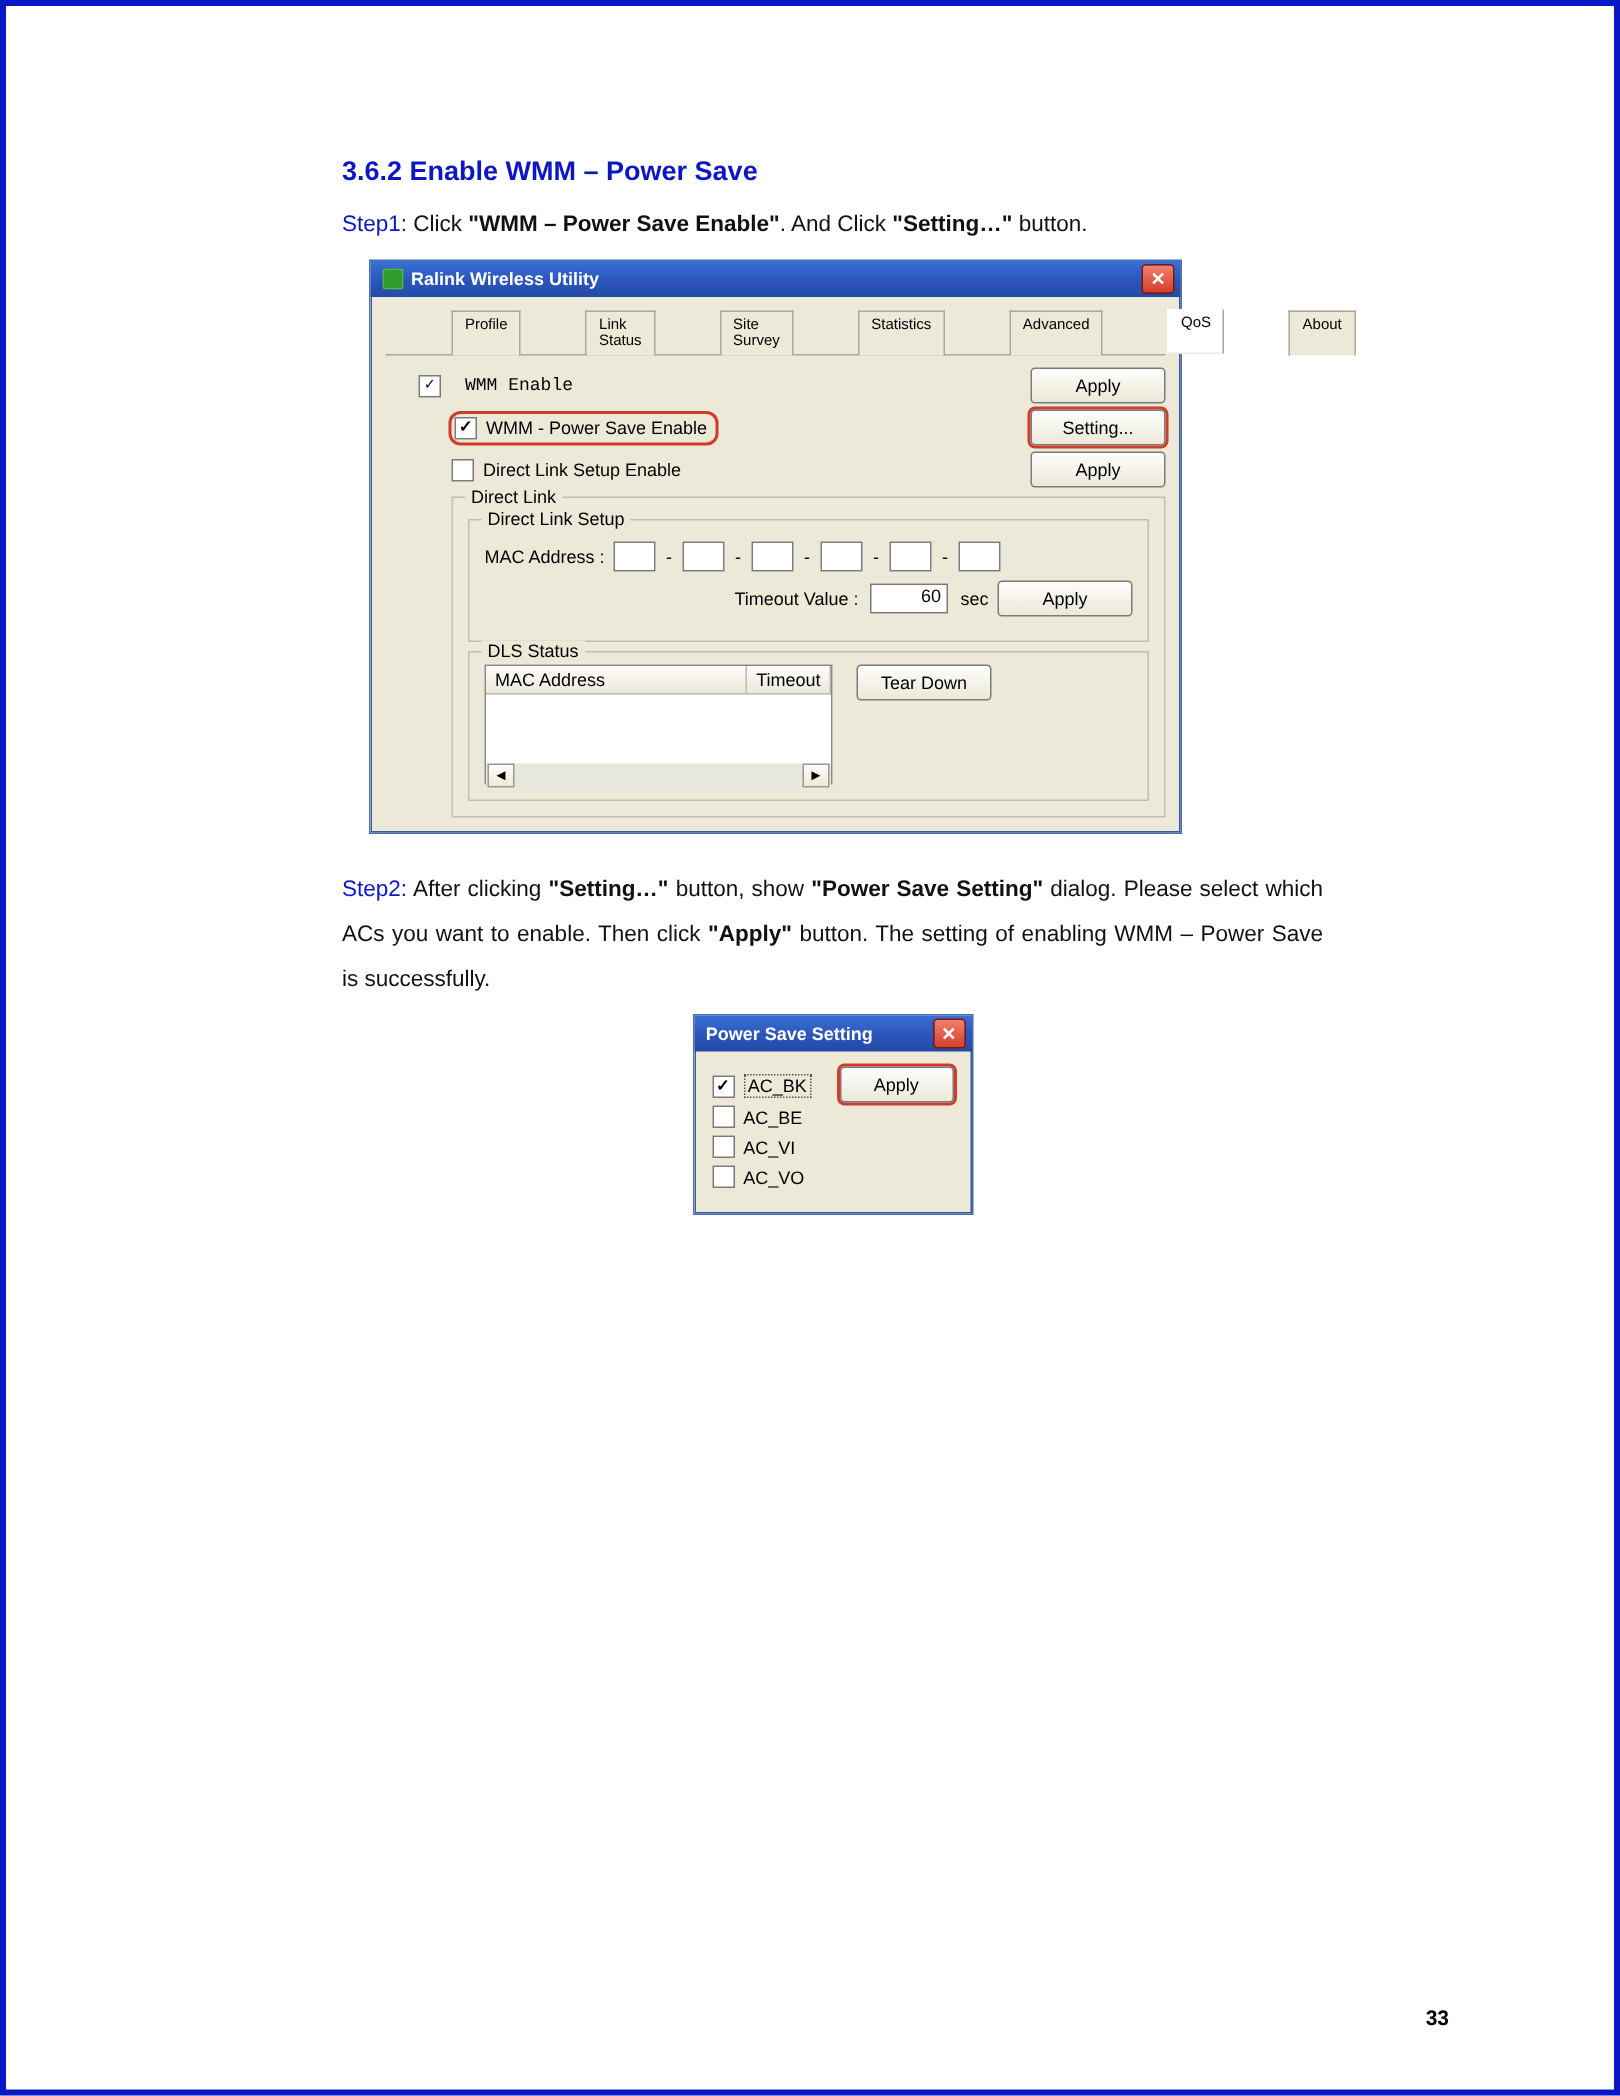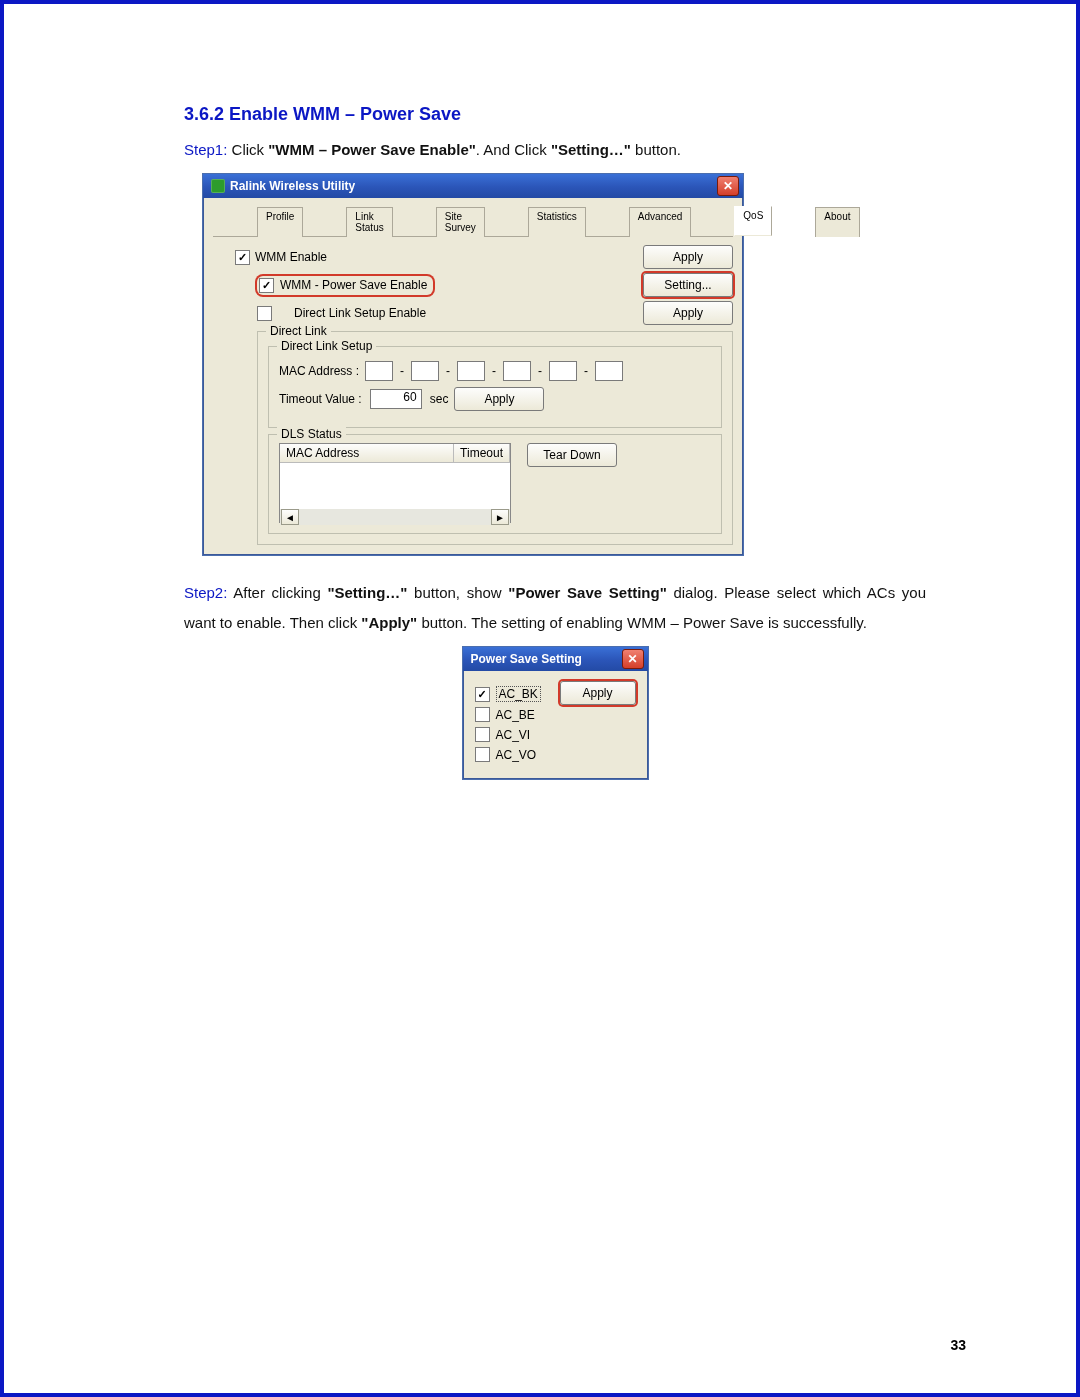--- a/index.html
+++ b/index.html
@@ -8,21 +8,21 @@
     background: #fff;
     font-family: Arial, Helvetica, sans-serif;
     font-size: 14px;
     color: #000;
   }
   .page {
     width: 1080px;
     height: 1397px;
     box-sizing: border-box;
     border: 4px solid #0b17c4;
-    padding: 40px 40px;
+    padding: 40px 84px;
     position: relative;
   }
   .content {
     margin: 60px 110px 0 140px;
   }
   h3.section-heading {
     color: #0b17c4;
     font-size: 18px;
     font-weight: bold;
     margin: 0 0 10px 0;
@@ -202,41 +202,41 @@
             <div class="tab">Profile</div>
             <div class="tab">Link Status</div>
             <div class="tab">Site Survey</div>
             <div class="tab">Statistics</div>
             <div class="tab">Advanced</div>
             <div class="tab active">QoS</div>
             <div class="tab">About</div>
           </div>
 
           <div class="row indent1">
-            <div style="display:flex;align-items:center;gap:5px;">
+            <div style="display:flex;align-items:center;gap:16px;font-family:Liberation Mono, monospace;">
               <span class="cb checked"></span>
               <span>WMM Enable</span>
             </div>
             <div class="btn-col">
               <span class="xp-btn">Apply</span>
             </div>
           </div>
 
           <div class="row indent2">
             <div class="cb-wrap highlight" style="display:flex;align-items:center;gap:6px;">
               <span class="cb checked"></span>
               <span>WMM - Power Save Enable</span>
             </div>
             <div class="btn-col">
               <span class="xp-btn highlight">Setting...</span>
             </div>
           </div>
 
           <div class="row indent2">
-            <div style="display:flex;align-items:center;gap:22px;">
+            <div style="display:flex;align-items:center;gap:6px;">
               <span class="cb"></span>
               <span>Direct Link Setup Enable</span>
             </div>
             <div class="btn-col">
               <span class="xp-btn">Apply</span>
             </div>
           </div>
 
           <div class="indent2">
             <div class="groupbox">
@@ -251,21 +251,21 @@
                   <span class="mac-input"></span>
                     <span class="sep">-</span>
                   <span class="mac-input"></span>
                     <span class="sep">-</span>
                   <span class="mac-input"></span>
                     <span class="sep">-</span>
                   <span class="mac-input"></span>
                     <span class="sep">-</span>
                   <span class="mac-input"></span>
                 </div>
-                <div class="mac-row" style="justify-content:flex-start;">
+                <div class="mac-row" style="justify-content:flex-end;">
                   <div style="display:flex;align-items:center;gap:8px;">
                     <span>Timeout Value :</span>
                     <span class="timeout-input">60</span>
                     <span>sec</span>
                   </div>
                   <span class="xp-btn">Apply</span>
                 </div>
               </div>
 
               <div class="groupbox">

